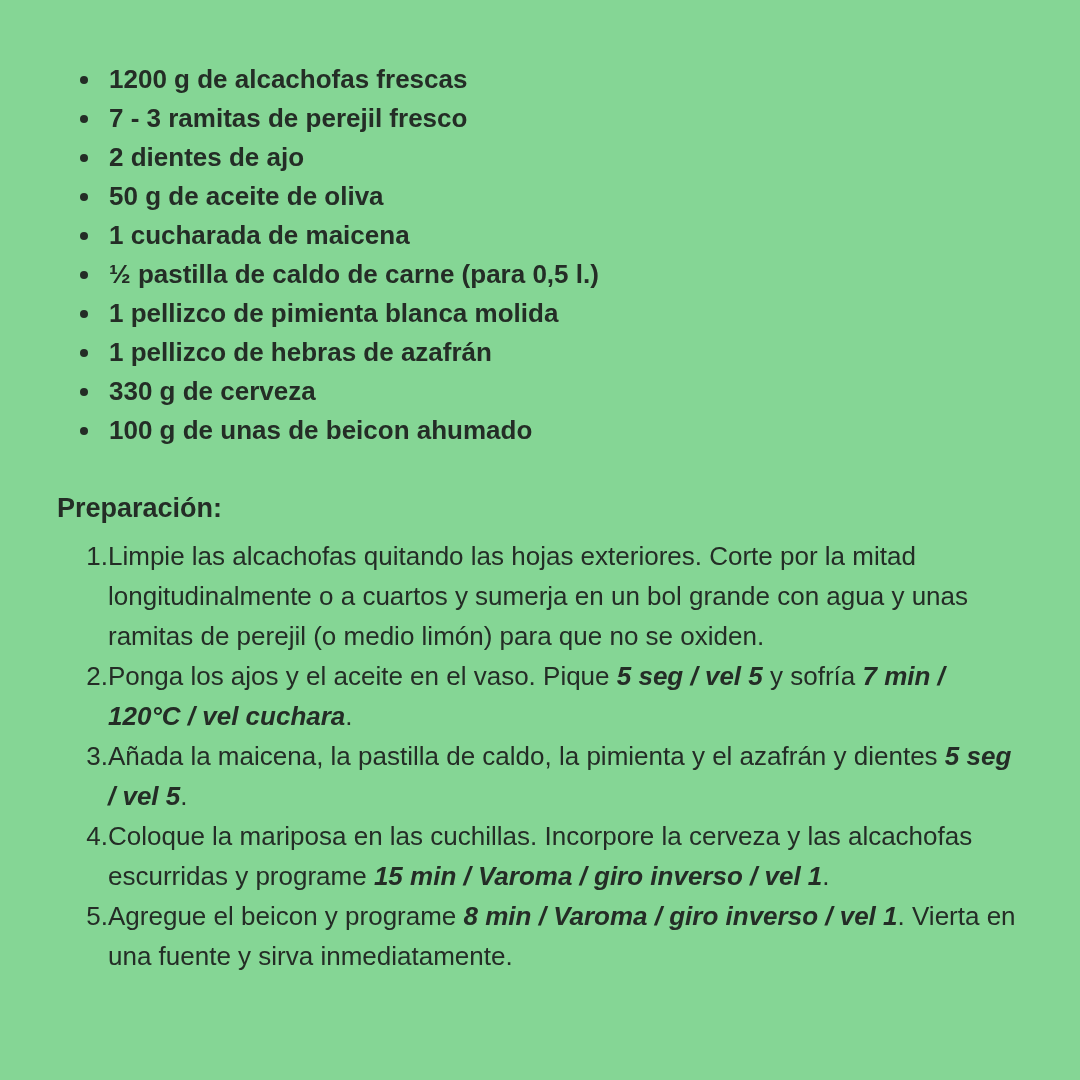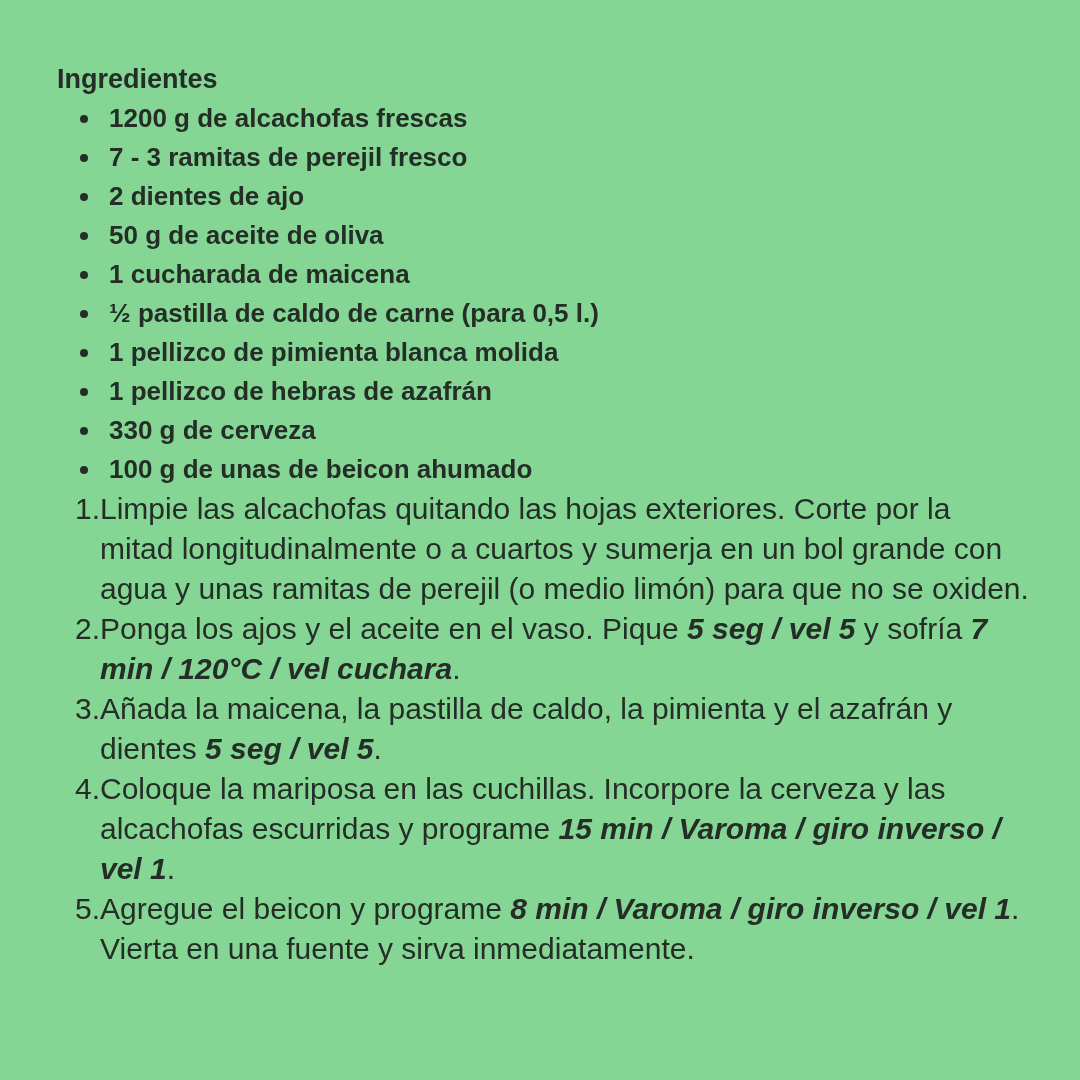--- a/index.html
+++ b/index.html
@@ -34,25 +34,25 @@
     line-height: 39px;
   }
   ul.ingredients li {
     padding-left: 6px;
     font-weight: bold;
   }
   .prep-heading {
     margin-top: 39px;
   }
   ol.steps {
-    margin: 0;
+    margin: 8px;
     padding: 0 0 0 43px;
     list-style: none;
     counter-reset: step;
-    font-size: 30px;
+    font-size: 26px;
     line-height: 40px;
   }
   ol.steps li {
     position: relative;
     counter-increment: step;
   }
   ol.steps li::before {
     content: counter(step) ".";
     position: absolute;
     right: 100%;
@@ -60,35 +60,35 @@
   }
   ol.steps .b {
     font-weight: 700;
     font-style: italic;
   }
 </style>
 </head>
 <body style="background: rgb(133, 214, 149); color: rgb(36, 45, 38);">
 
 <div class="card">
-  <h2 class="heading">Ingredientes</h2>
 
   <ul class="ingredients" id="ingredients-list">
       <li>1200 g de alcachofas frescas</li>
       <li>7 - 3 ramitas de perejil fresco</li>
       <li>2 dientes de ajo</li>
       <li>50 g de aceite de oliva</li>
       <li>1 cucharada de maicena</li>
       <li>½ pastilla de caldo de carne (para 0,5 l.)</li>
       <li>1 pellizco de pimienta blanca molida</li>
       <li>1 pellizco de hebras de azafrán</li>
       <li>330 g de cerveza</li>
       <li>100 g de unas de beicon ahumado</li>
     </ul>
 
+  <h2 class="heading prep-heading">Preparación:</h2>
 
   <ol class="steps" id="preparation-list">
       <li><span>Limpie las alcachofas quitando las hojas exteriores. Corte por la mitad longitudinalmente o a cuartos y sumerja en un bol grande con agua y unas ramitas de perejil (o medio limón) para que no se oxiden.</span></li>
       <li><span>Ponga los ajos y el aceite en el vaso. Pique </span><span class="b">5 seg / vel 5</span><span> y sofría </span><span class="b">7 min / 120°C / vel cuchara</span><span>.</span></li>
       <li><span>Añada la maicena, la pastilla de caldo, la pimienta y el azafrán y dientes </span><span class="b">5 seg / vel 5</span><span>.</span></li>
       <li><span>Coloque la mariposa en las cuchillas. Incorpore la cerveza y las alcachofas escurridas y programe </span><span class="b">15 min / Varoma / giro inverso / vel 1</span><span>.</span></li>
       <li><span>Agregue el beicon y programe </span><span class="b">8 min / Varoma / giro inverso / vel 1</span><span>. Vierta en una fuente y sirva inmediatamente.</span></li>
     </ol>
 </div>
 

